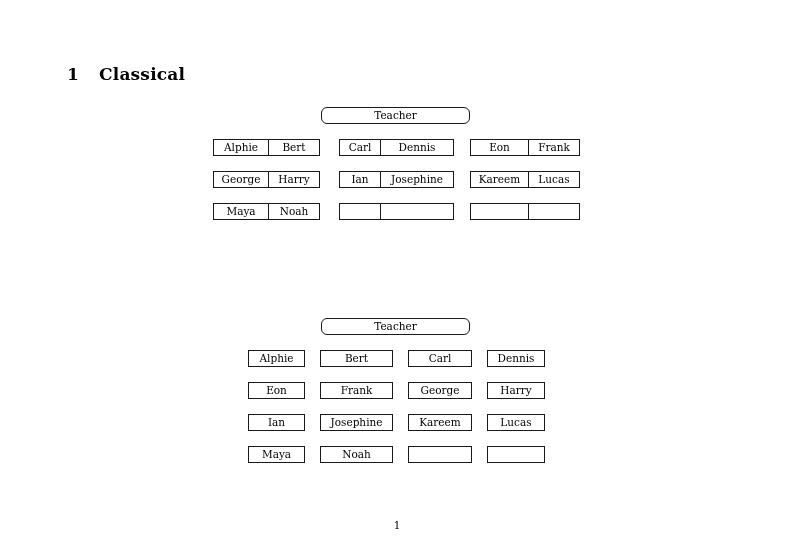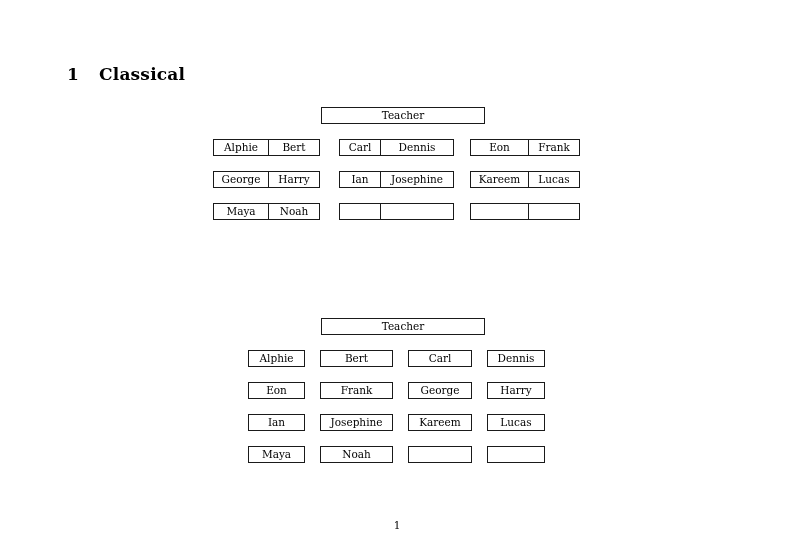--- a/index.html
+++ b/index.html
@@ -48,22 +48,23 @@
     align-items: center;
     justify-content: center;
     font-size: 10.5px;
     line-height: 1;
     white-space: nowrap;
   }
 
   
   .teacher-box {
     left: 321px;
-    width: 164px;
+    width: 149px;
     height: 17px;
+    border-radius: 6px;
   }
   #teacher-classical   { top: 107px; }
   #teacher-distributed { top: 318px; }
 
   
   .pair-group {
     position: absolute;
     display: flex;
     height: 17px;
     border: 1px solid #1a1a1a;

